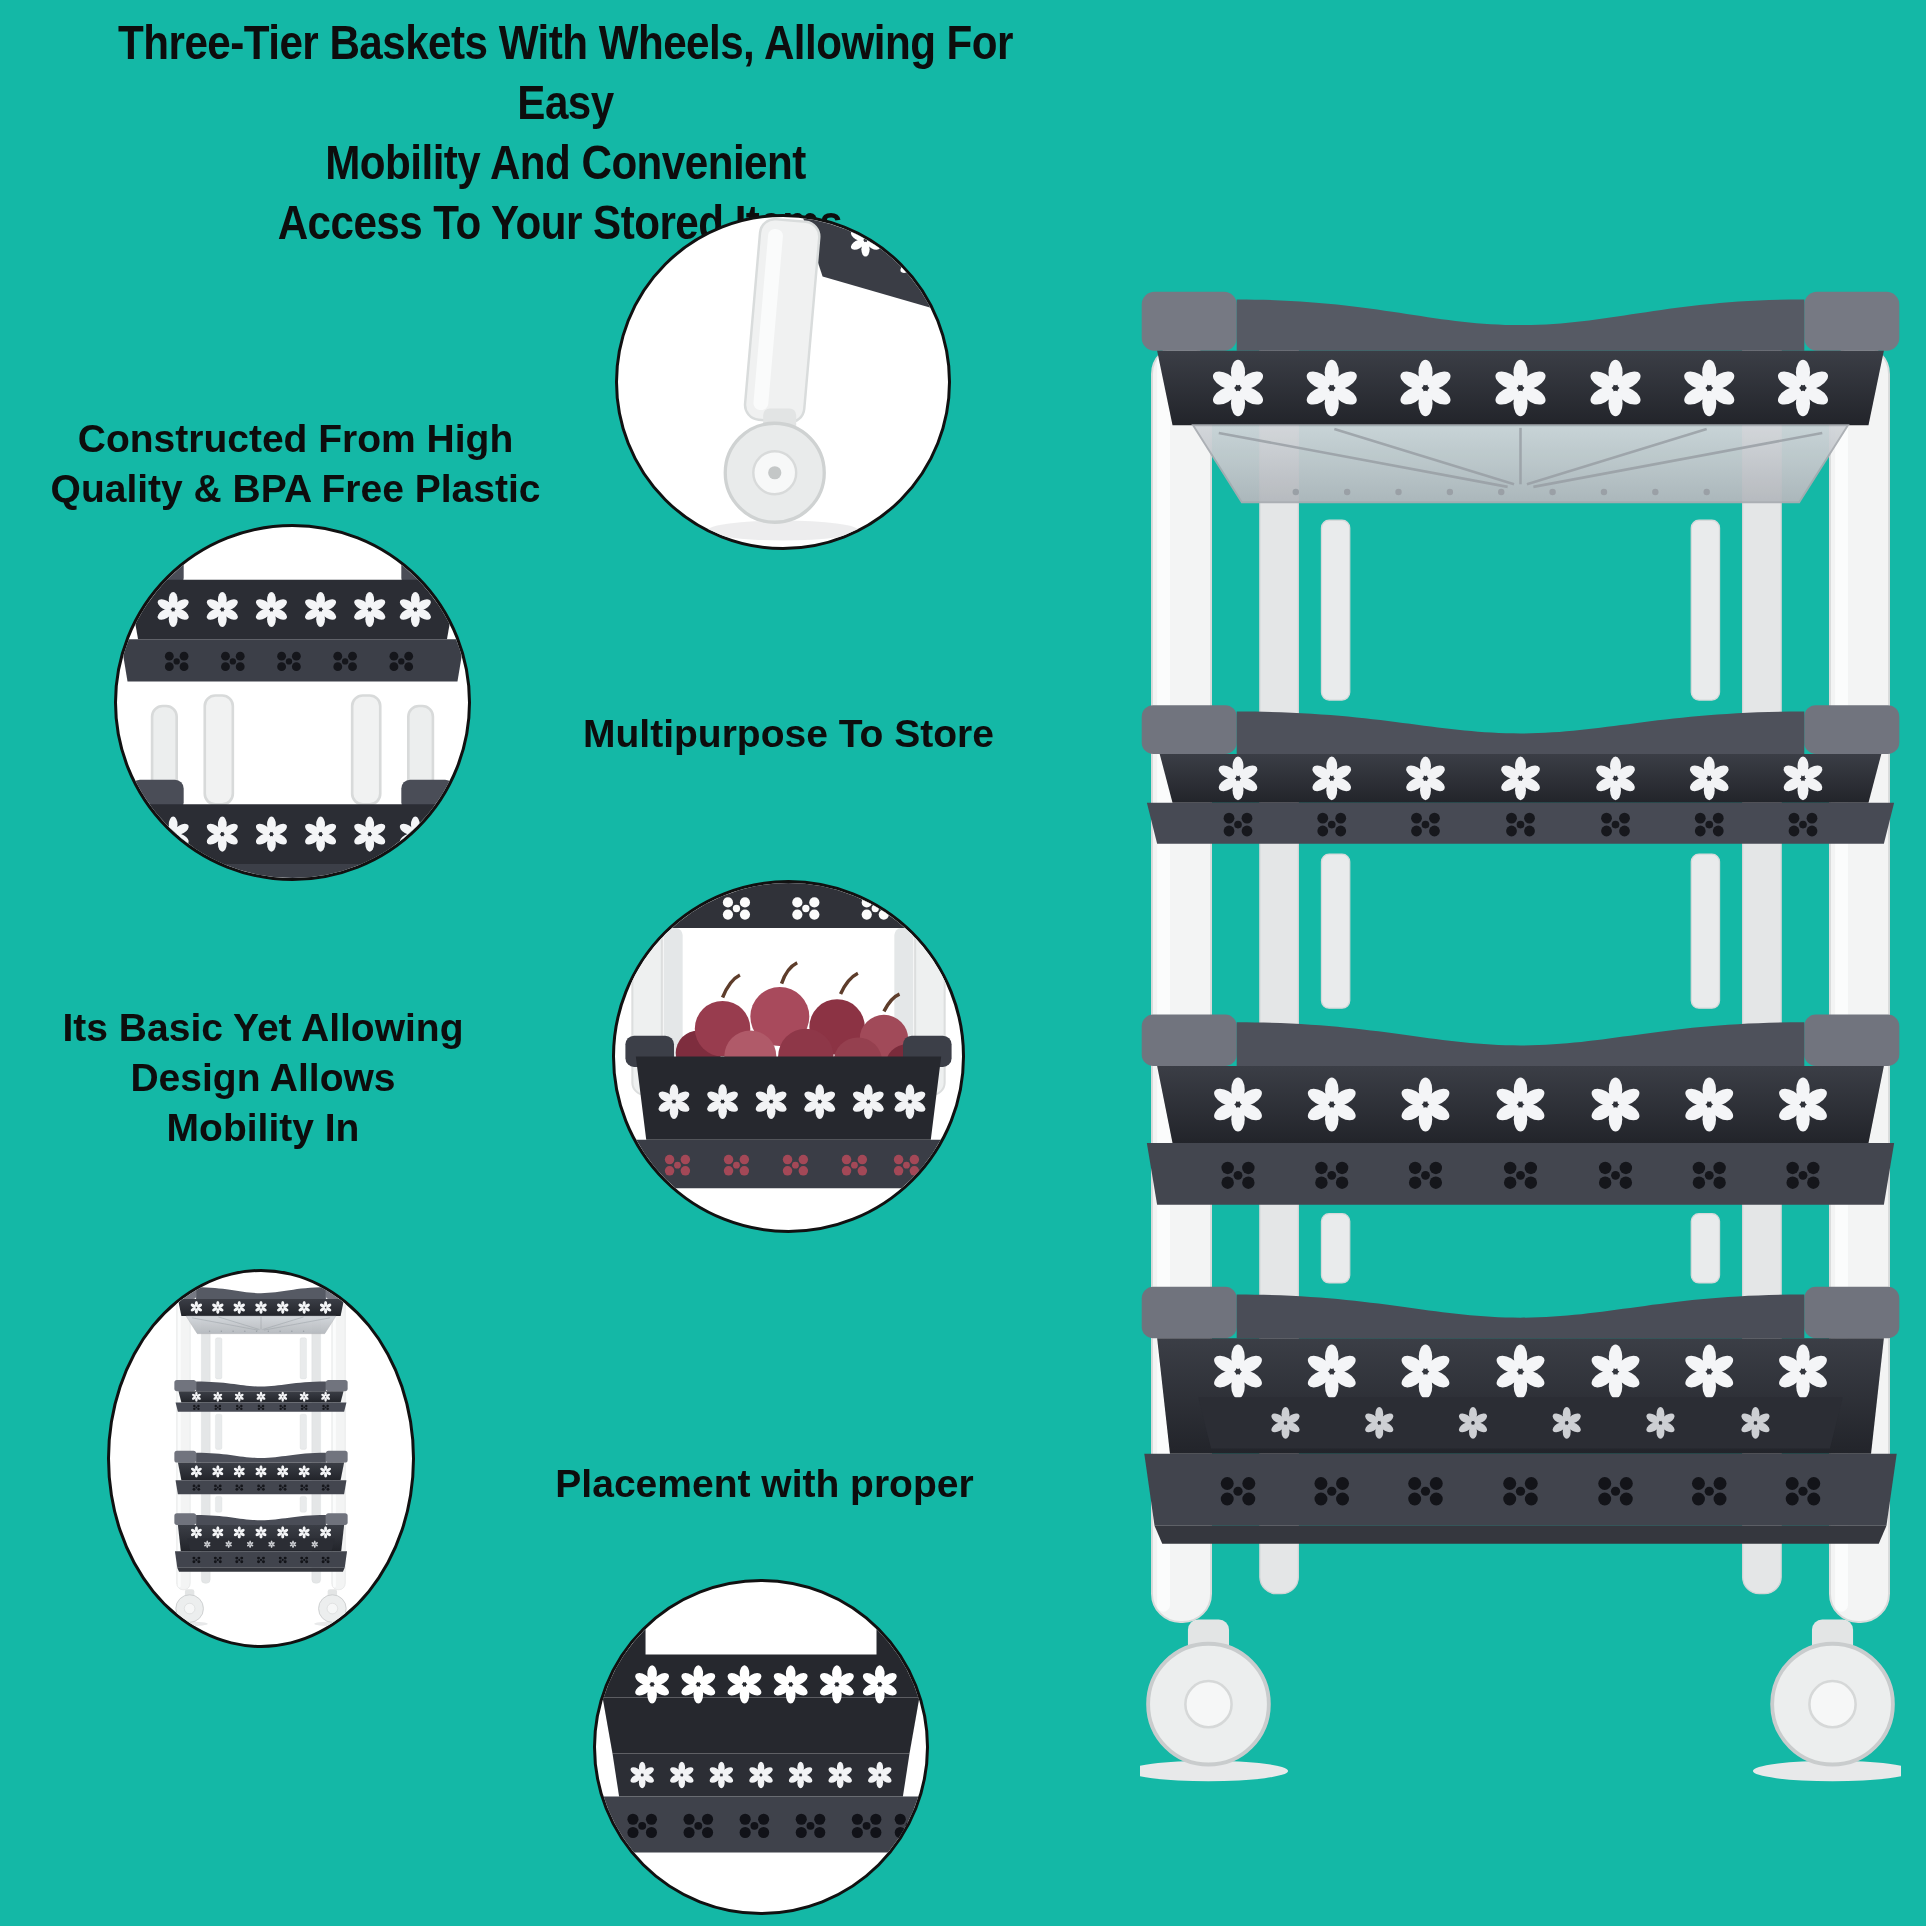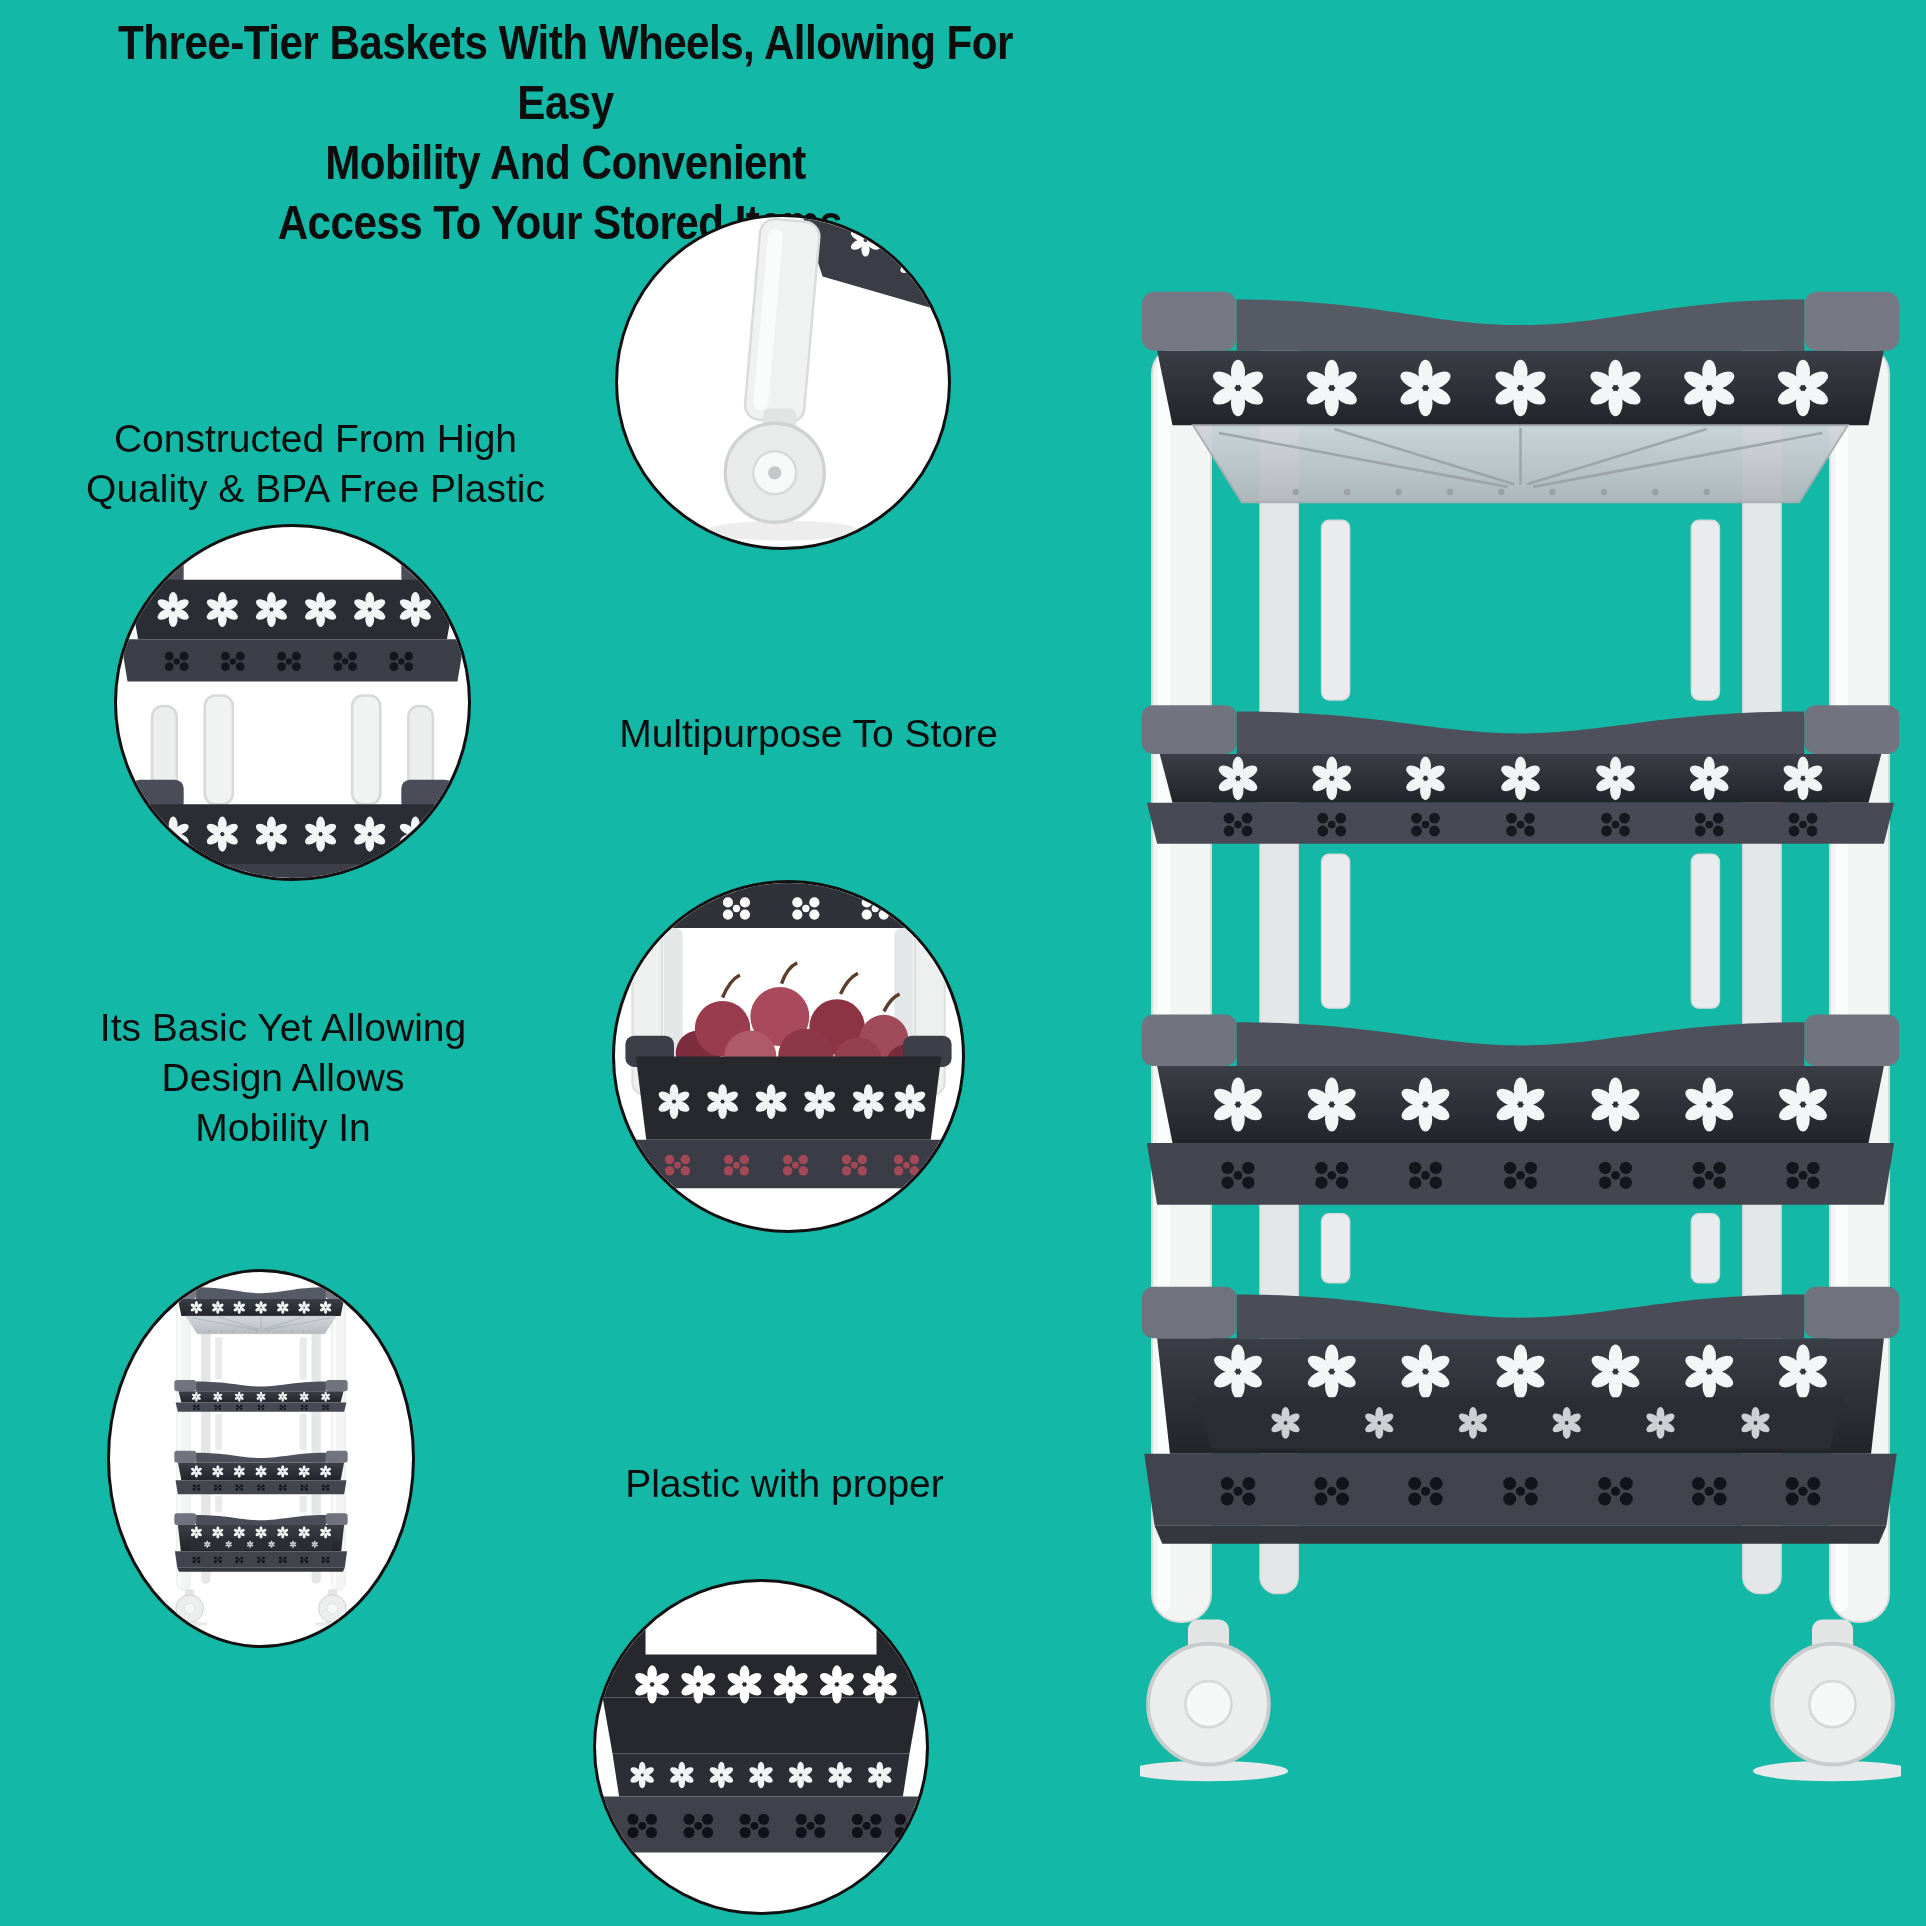--- a/index.html
+++ b/index.html
@@ -7,22 +7,22 @@
   .canvas{position:relative;width:1926px;height:1926px;background:#14b8a6;overflow:hidden;}
 
   
   .headline{
     position:absolute;left:26px;top:11.6px;width:1079px;
     text-align:center;color:#0d0d0d;font-weight:bold;
     font-size:49px;line-height:60px;letter-spacing:-0.6px;
     transform:scaleX(.86);transform-origin:50% 0;
   }
   .caption{
-    position:absolute;text-align:center;color:#0d0d0d;font-weight:normal;
-    font-size:39px;line-height:50px;letter-spacing:0px;margin-left:20px;
+    position:absolute;text-align:center;color:#0d0d0d;font-weight:bold;
+    font-size:39px;line-height:50px;letter-spacing:0px;
   }
   .cap1{left:0px;top:414px;width:591px;}
   .cap2{left:543px;top:709px;width:491px;}
   .cap3{left:35px;top:1003px;width:456px;}
   .cap4{left:514px;top:1459px;width:501px;}
 
   
   .inset{
     position:absolute;border:3.9px solid #111;border-radius:50%;
     background:#fff;overflow:hidden;box-sizing:border-box;
@@ -242,21 +242,21 @@
     <div>Multipurpose To Store</div>
   </div>
 
   <div class="caption cap3">
     <div>Its Basic Yet Allowing</div>
     <div>Design Allows</div>
     <div>Mobility In</div>
   </div>
 
   <div class="caption cap4">
-    <div>Plastic with proper</div>
+    <div>Placement with proper</div>
   </div>
 
   <div class="inset inset-wheel">
     <svg viewBox="0 0 200 200">
       <polygon points="112,0 200,0 200,58 124,36" fill="#3a3d45"></polygon>
       <g fill="#ffffff">
           <use href="#fl" transform="translate(150,14) scale(0.5)"></use>
           <use href="#fl" transform="translate(180,28) scale(0.5)"></use>
           <use href="#fl" transform="translate(196,44) scale(0.45)"></use>
         </g>

